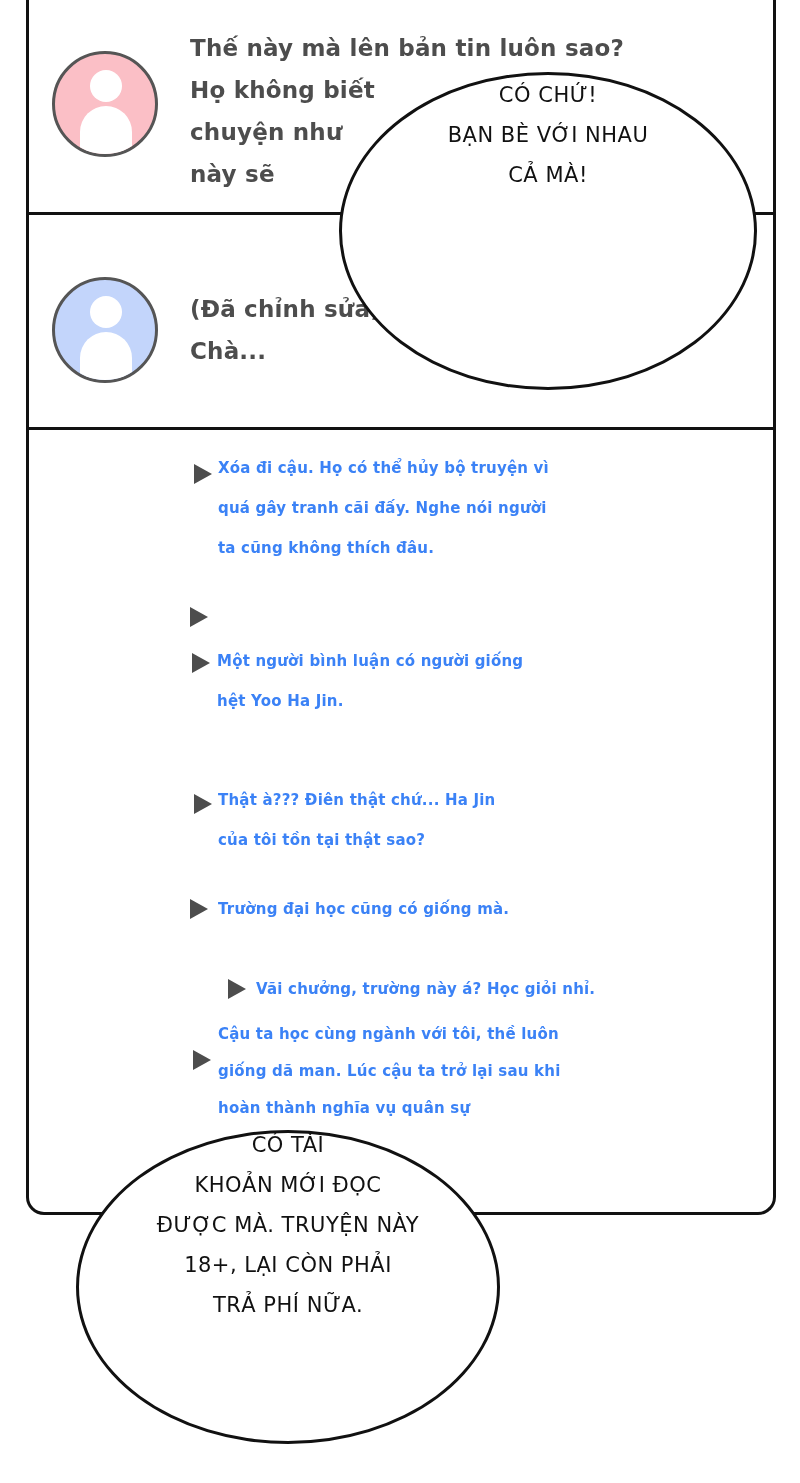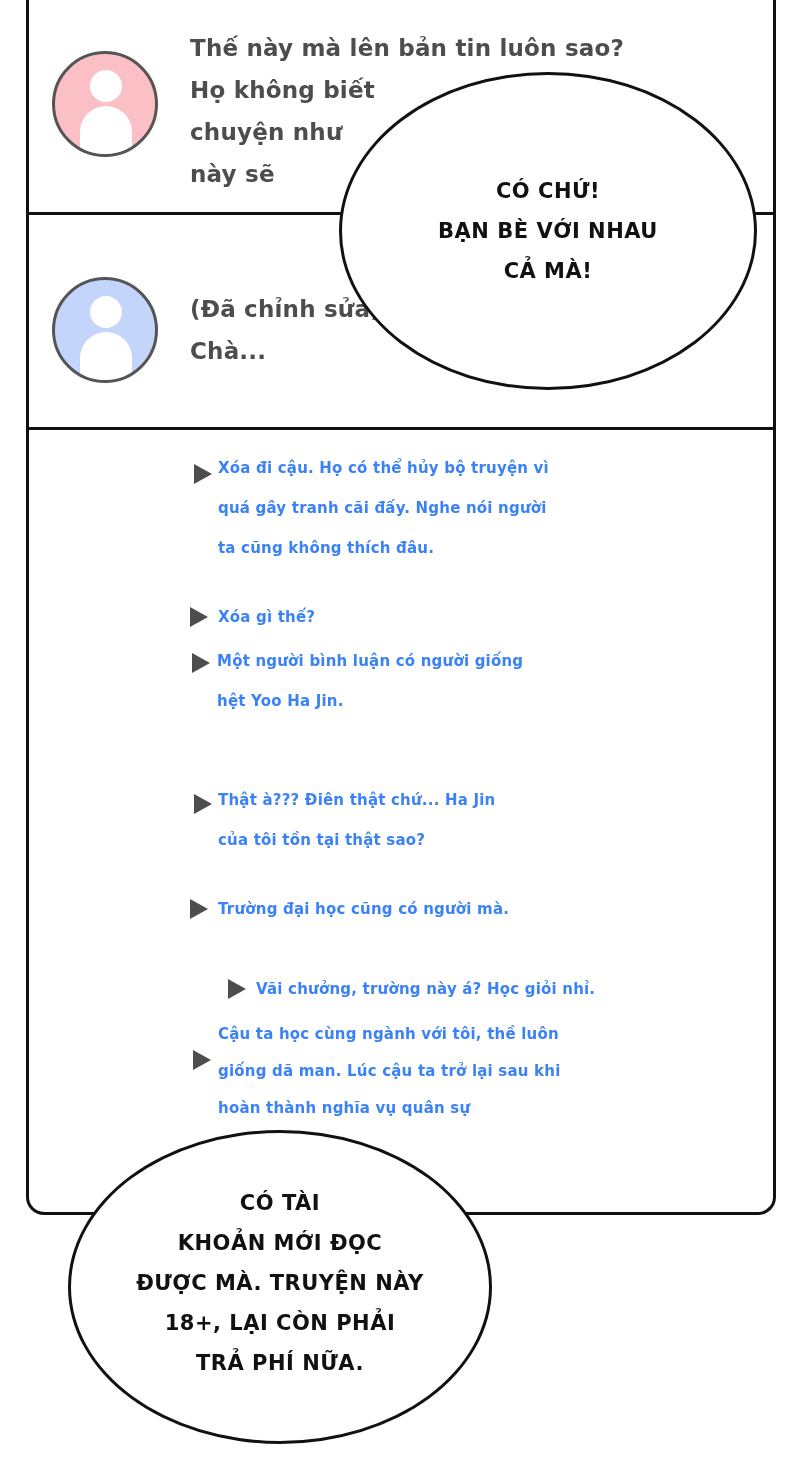--- a/index.html
+++ b/index.html
@@ -93,25 +93,23 @@
       display: block;
       margin-left: 28px;
       white-space: pre-line;
     }
     .bubble {
       position: absolute;
       background: #fff;
       border: 3px solid #111;
       border-radius: 50%;
       display: flex;
-      align-items: center;
       justify-content: center;
       text-align: center;
       box-sizing: border-box;
-      font-weight: bold;
     }
     .bubble-text {
       font-family: "DejaVu Sans", sans-serif;
       font-size: 21px;
       line-height: 40px;
       color: #111;
       white-space: pre-line;
       letter-spacing: 0.5px;
     }
   </style>
@@ -140,57 +138,56 @@
 
 <div class="reply" style="top:448px;">
   <span class="bullet" style="top:16px; left:4px;"></span>
   <span class="txt">Xóa đi cậu. Họ có thể hủy bộ truyện vì
 quá gây tranh cãi đấy. Nghe nói người
 ta cũng không thích đâu.</span>
 </div>
 
 <div class="reply" style="top:597px;">
   <span class="bullet" style="top:10px;"></span>
-  <span class="txt">Xóa gì thế?</span>
 </div>
 
 <div class="reply" style="top:641px;">
   <span class="bullet" style="top:12px; left:2px;"></span>
   <span class="txt" style="margin-left:27px;">Một người bình luận có người giống
 hệt Yoo Ha Jin.</span>
 </div>
 
 <div class="reply" style="top:780px;">
   <span class="bullet" style="top:14px; left:4px;"></span>
   <span class="txt" style="margin-left:28px;">Thật à??? Điên thật chứ... Ha Jin
 của tôi tồn tại thật sao?</span>
 </div>
 
 <div class="reply" style="top:889px;">
   <span class="bullet" style="top:10px;"></span>
-  <span class="txt">Trường đại học cũng có người mà.</span>
+  <span class="txt">Trường đại học cũng có giống mà.</span>
 </div>
 
 <div class="reply" style="top:969px;margin-left:38px;">
   <span class="bullet" style="top:10px;"></span>
   <span class="txt">Vãi chưởng, trường này á? Học giỏi nhỉ.</span>
 </div>
 
 <div class="reply" style="top:1016px; line-height:37px;">
   <span class="bullet" style="top:34px; left:3px;"></span>
   <span class="txt">Cậu ta học cùng ngành với tôi, thề luôn
 giống dã man. Lúc cậu ta trở lại sau khi
 hoàn thành nghĩa vụ quân sự</span>
 </div>
 
 <div class="bubble" style="left:339px; top:72px; width:418px; height:318px;">
   <div class="bubble-text">CÓ CHỨ!
 BẠN BÈ VỚI NHAU
 CẢ MÀ!</div>
 </div>
 
-<div class="bubble" style="left:68px; top:1130px; width:424px; height:314px;">
+<div class="bubble" style="left:76px; top:1130px; width:424px; height:314px;">
   <div class="bubble-text" style="margin-top:-8px;">CÓ TÀI
 KHOẢN MỚI ĐỌC
 ĐƯỢC MÀ. TRUYỆN NÀY
 18+, LẠI CÒN PHẢI
 TRẢ PHÍ NỮA.</div>
 </div>
 
 </body></html>

